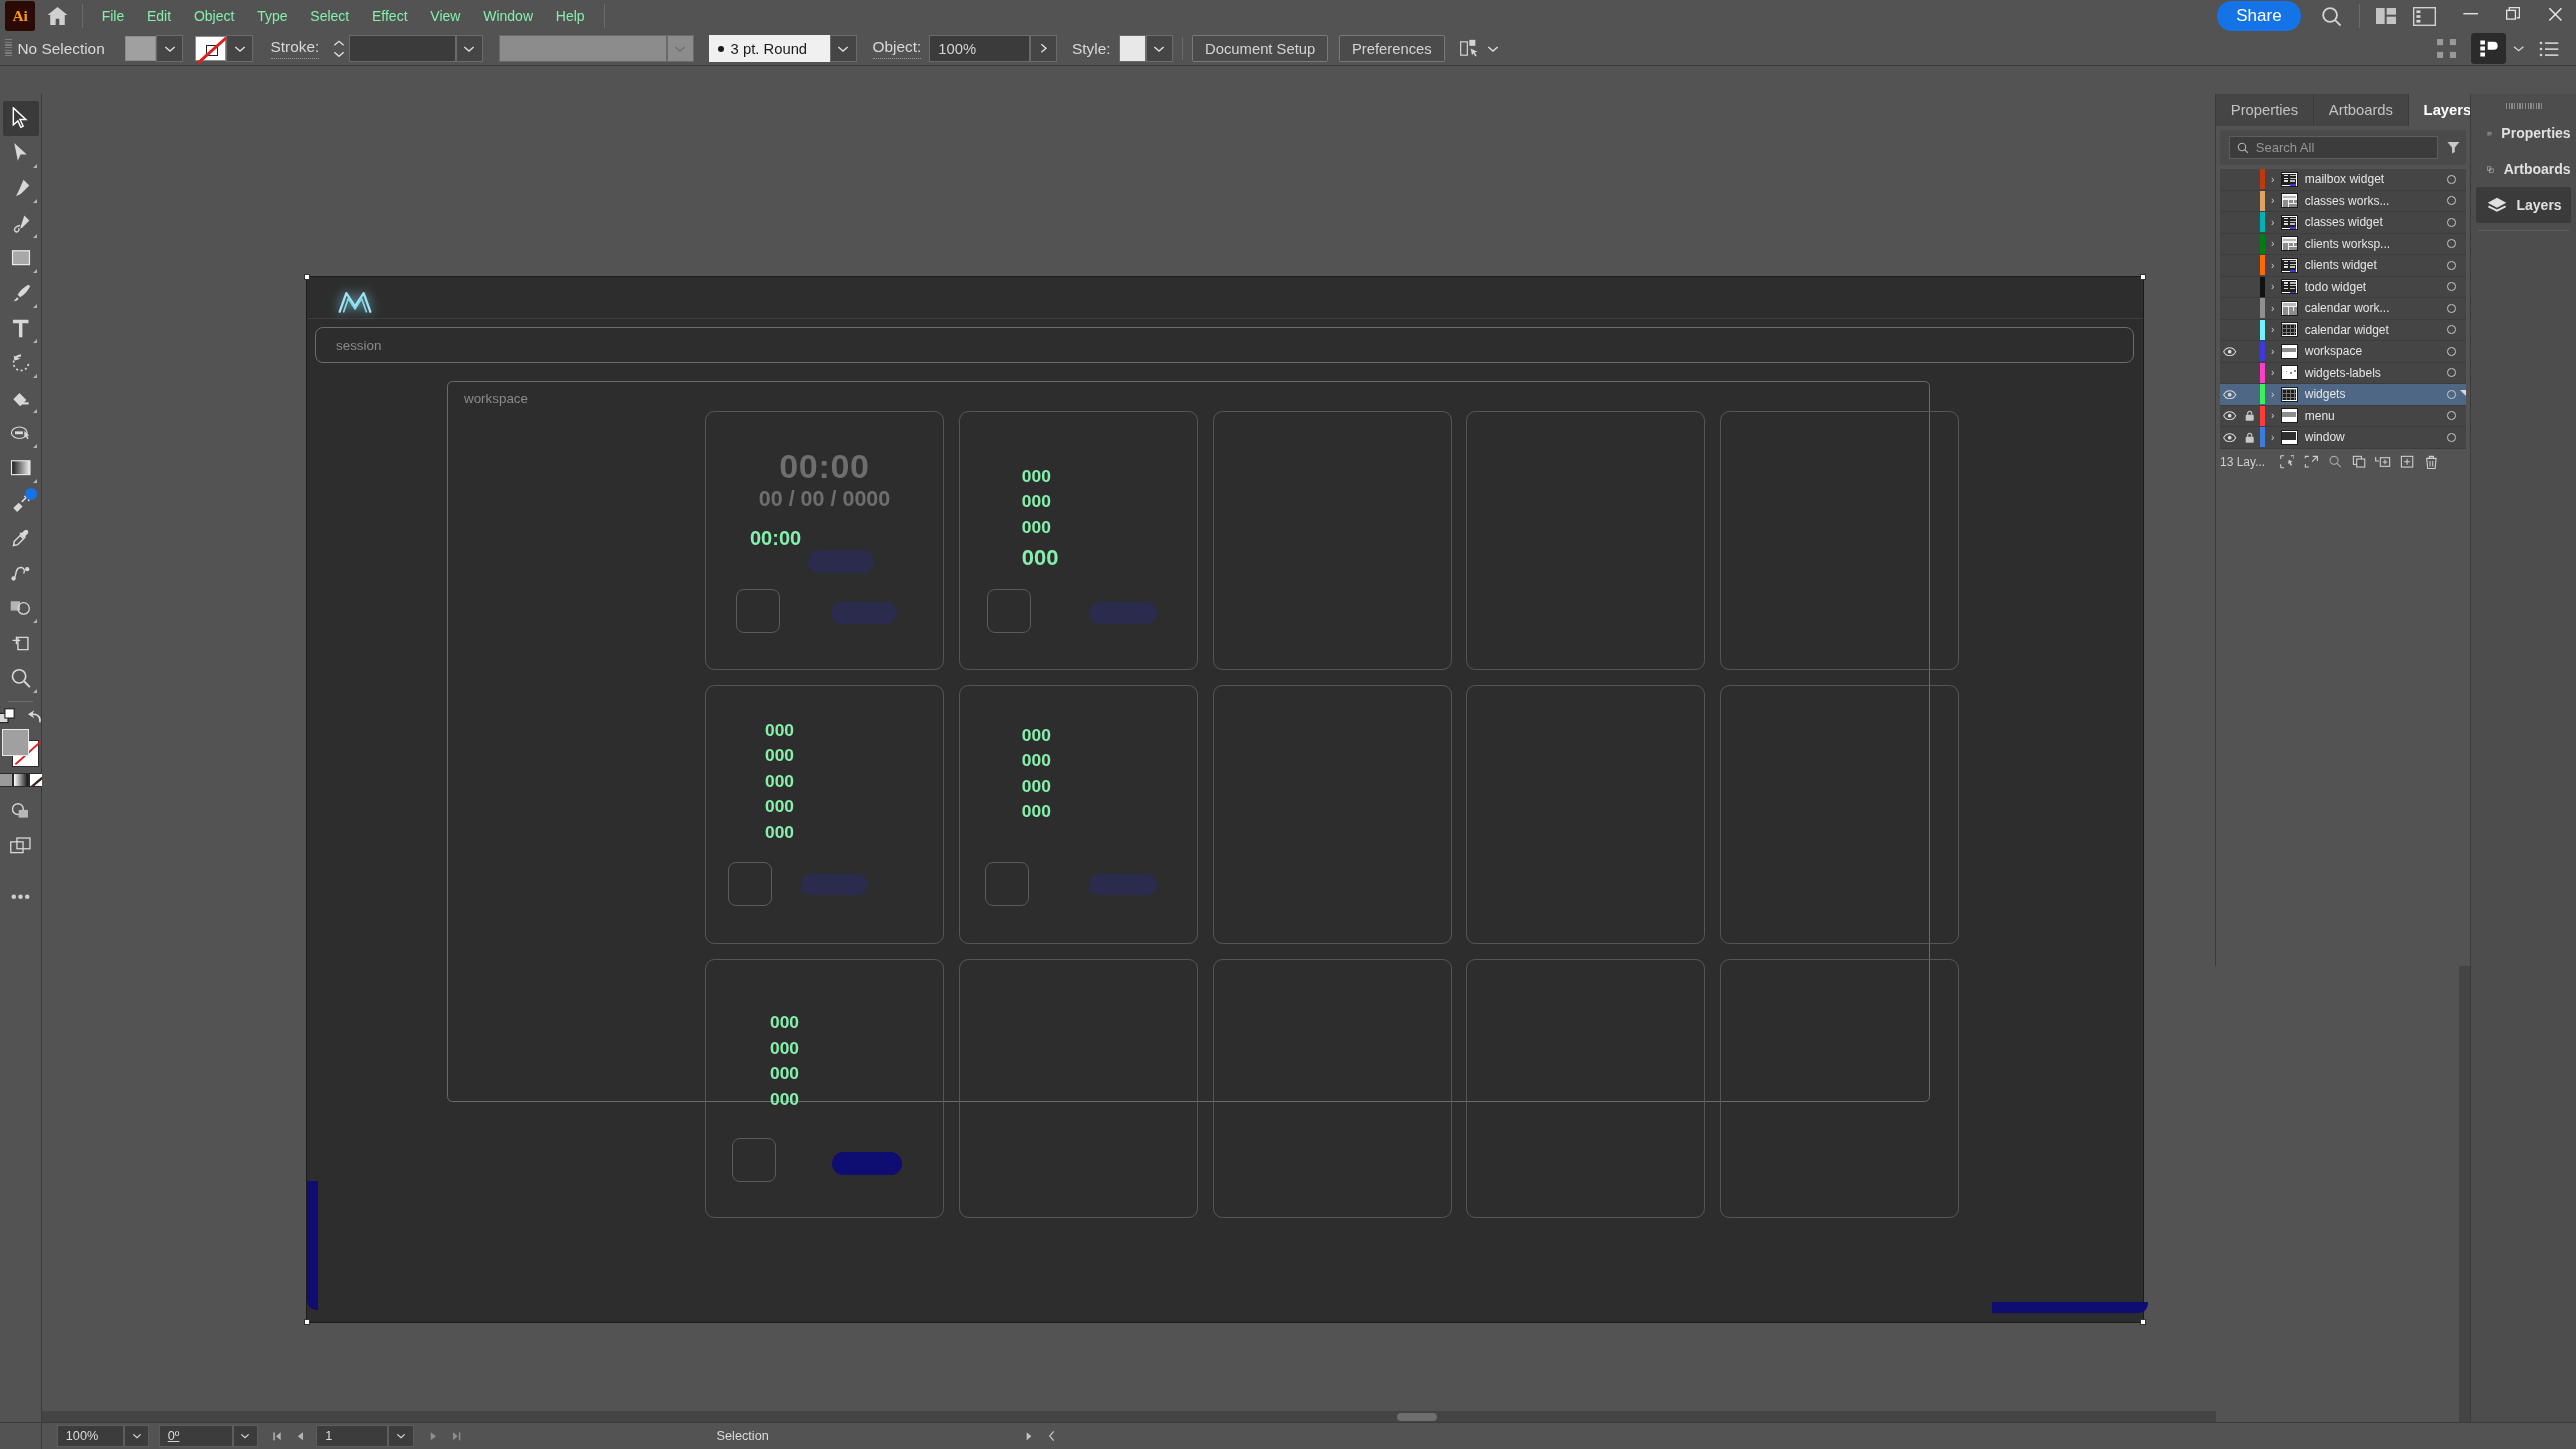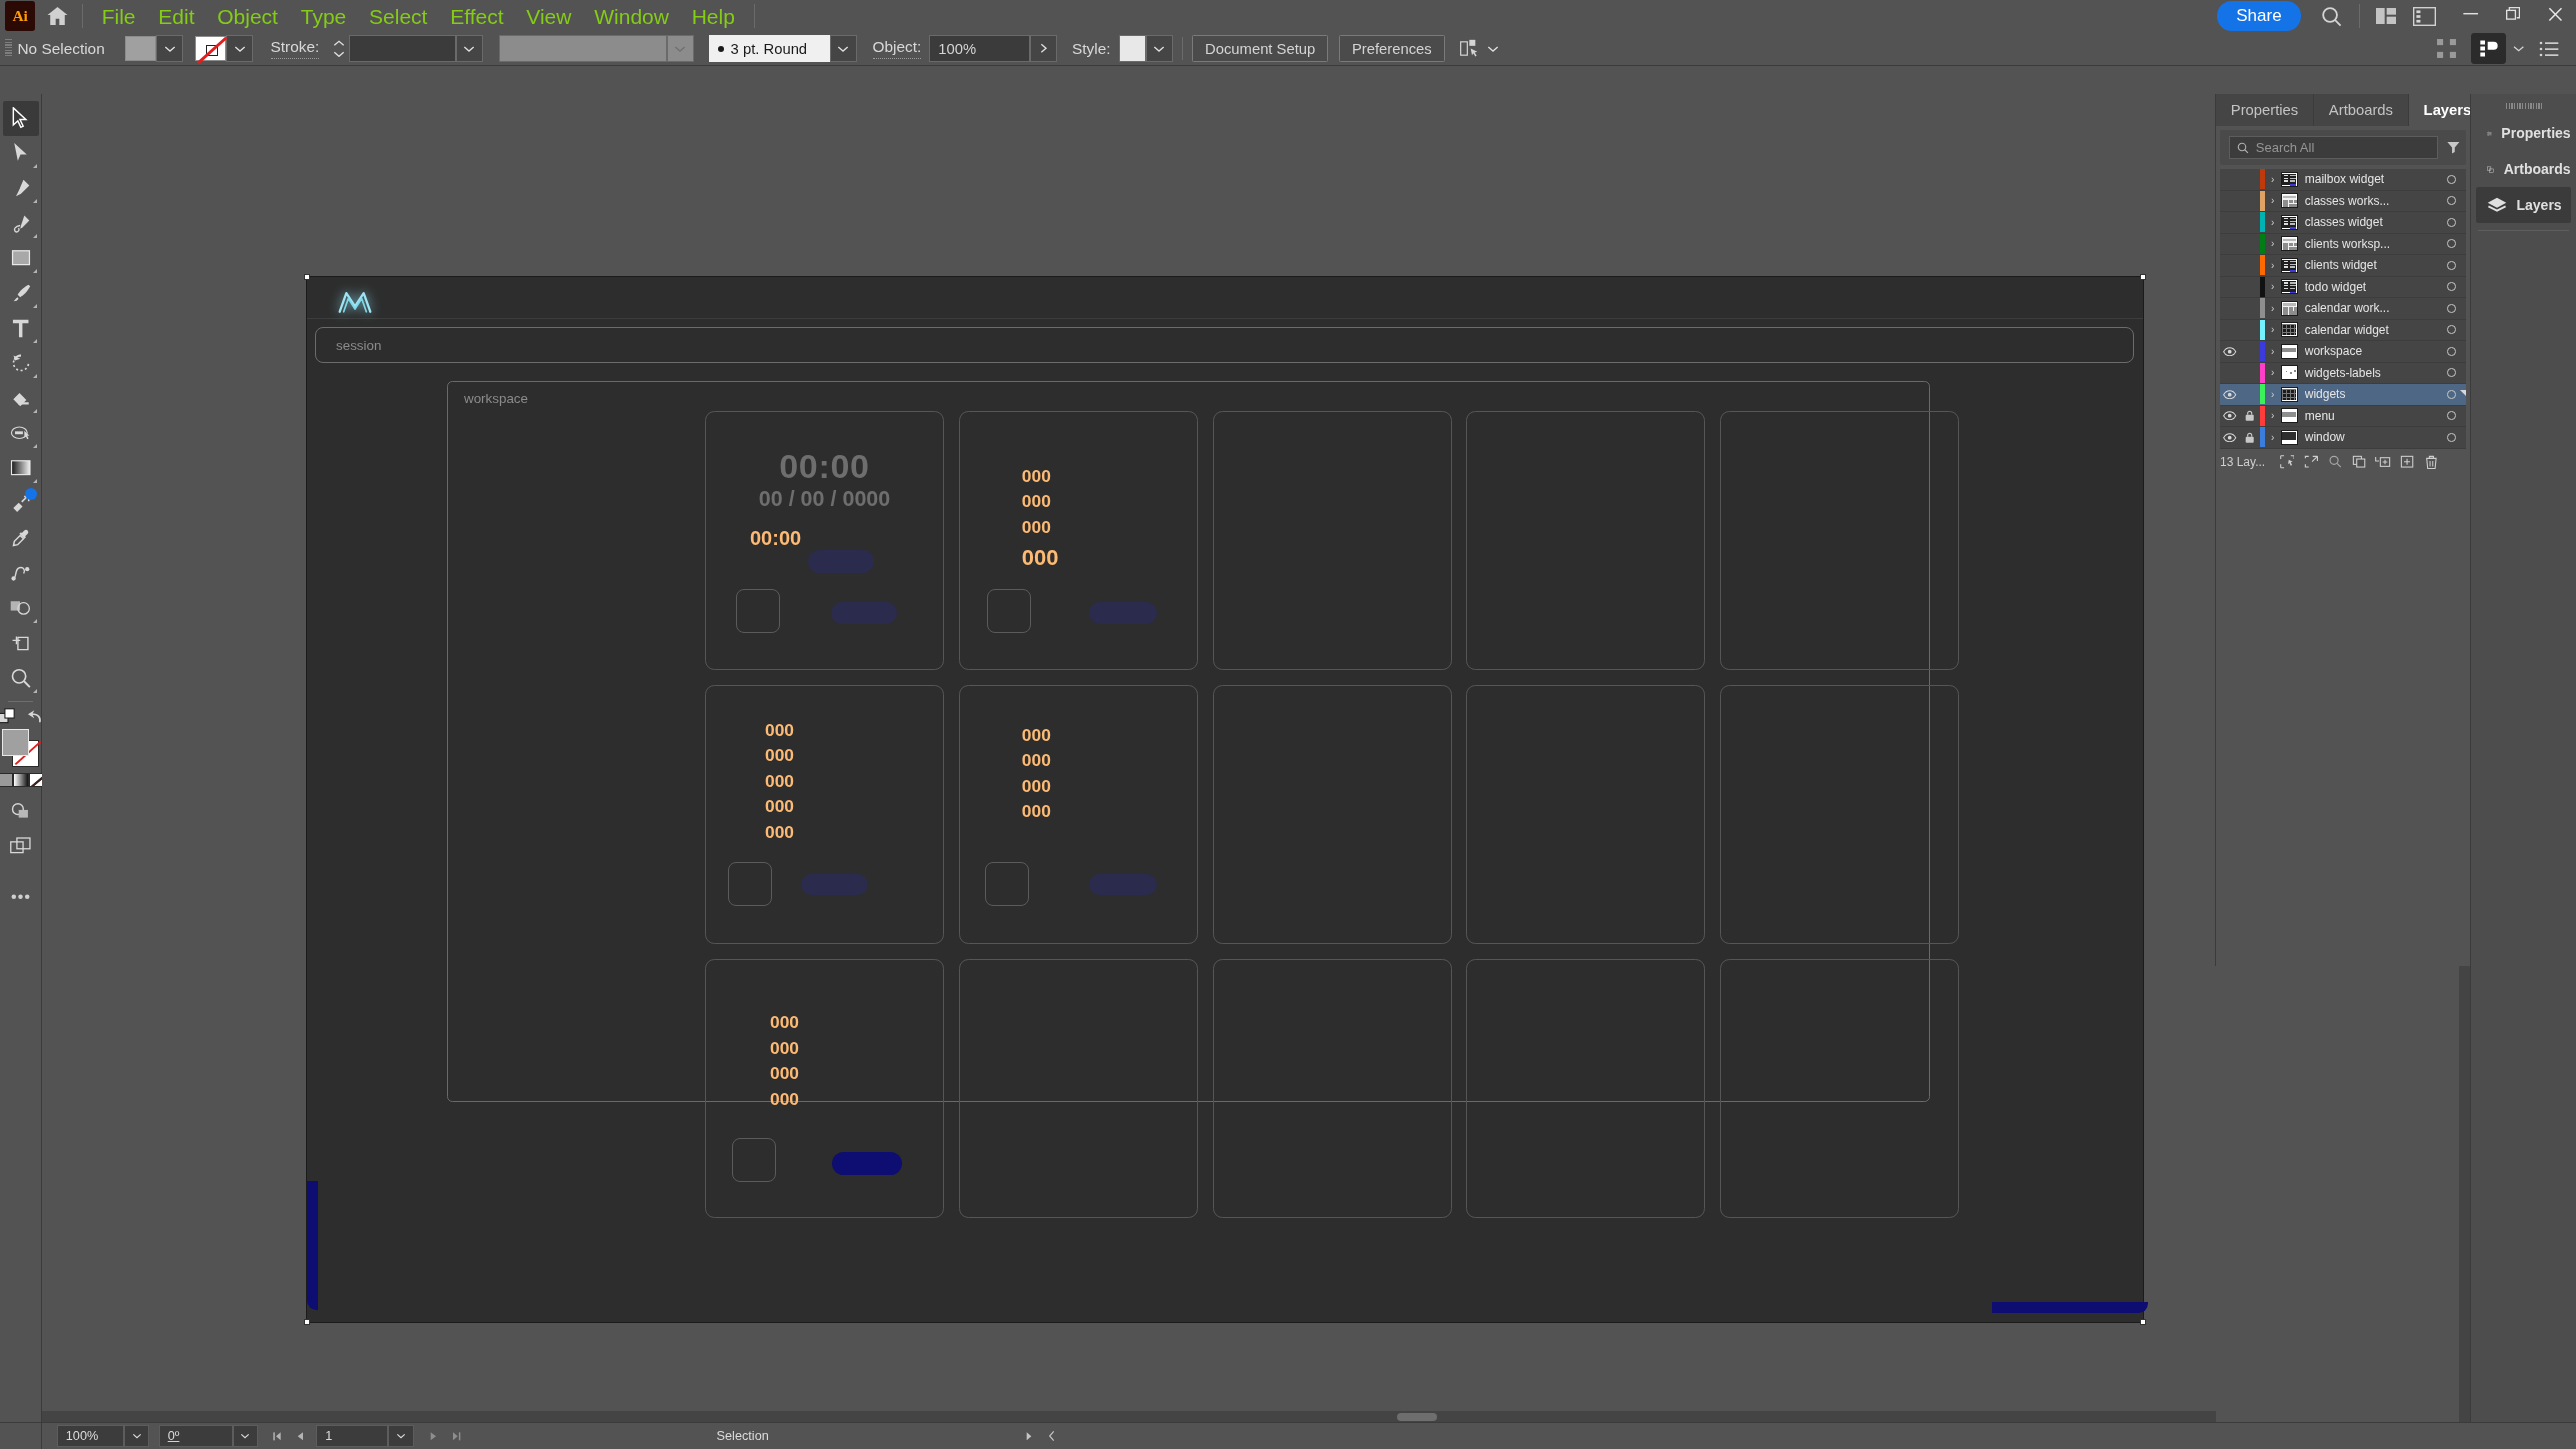--- a/index.html
+++ b/index.html
@@ -23,21 +23,21 @@
     width:29.5px; height:29.5px; margin-left:5.4px; margin-right:6.7px;
     background:#2b0a06; border-radius:2.7px;
     display:flex; align-items:center; justify-content:center;
     color:#ff9a00; font-weight:bold; font-size:15.4px;
     font-family:"Liberation Serif", serif;
   }
   .home-ico { width:32px; height:32px; display:flex; align-items:center; justify-content:center; }
   .menubar .vdiv { width:0.7px; height:24px; background:#6b6b6b; margin:0 8px; }
   .menu-items { display:flex; align-items:center; gap:0px; }
   .menu-items > div {
-    padding:4px 11.4px; font-size:21px; color:#84cc16; line-height:1;
+    padding:4px 11.4px; font-size:14px; color:#86efac; line-height:1;
     white-space:nowrap;
   }
   .menu-right {
     position:absolute; right:0; top:0; height:32px;
     display:flex; align-items:center; gap:0;
   }
   .share-btn {
     background:#1473e6; color:#fff; border-radius:14.8px;
     padding:5.4px 19px; font-size:17px; margin-right:12px;
   }
@@ -151,21 +151,21 @@
   }
   .workspace > .wlabel { position:absolute; left:16px; top:9.4px; font-size:13.4px; color:#8b8b8b; }
   .grid {
     position:absolute; left:398px; top:134px; width:1276px; height:805px;
     display:grid;
     grid-template-columns: repeat(5, 239px);
     grid-template-rows: repeat(3, 259px);
     column-gap:14.8px; row-gap:14.8px;
   }
   .card { border:0.7px solid #565656; border-radius:9.4px; position:relative; }
-  .num { position:absolute; color:#fdba74; font-weight:bold; }
+  .num { position:absolute; color:#86efac; font-weight:bold; }
   .pill { position:absolute; background:#2b2b4d; border-radius:27px; }
   .pill.bright { background:#0d0d72; }
   .sqbtn { position:absolute; width:44px; height:44px; border:0.7px solid #5b5b5b; border-radius:8px; }
   .clocktime { position:absolute; left:0; width:100%; text-align:center; color:#6e6e6e; font-weight:bold; }
 
   .selbar-left {
     position:absolute; left:0px; top:904px; width:10.7px; height:129px;
     background:#0d0d72; border-radius:0 0 0 9.4px;
   }
   .selbar-bottom {

